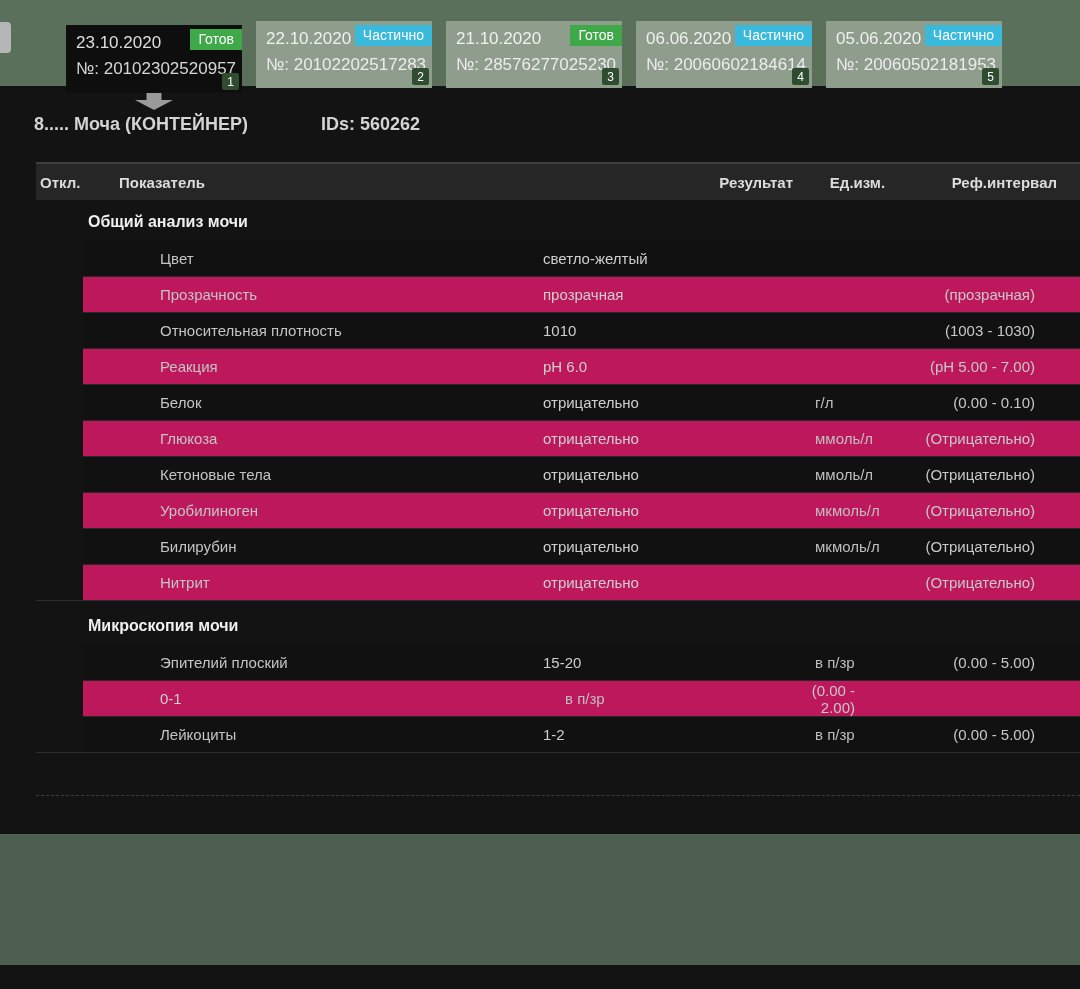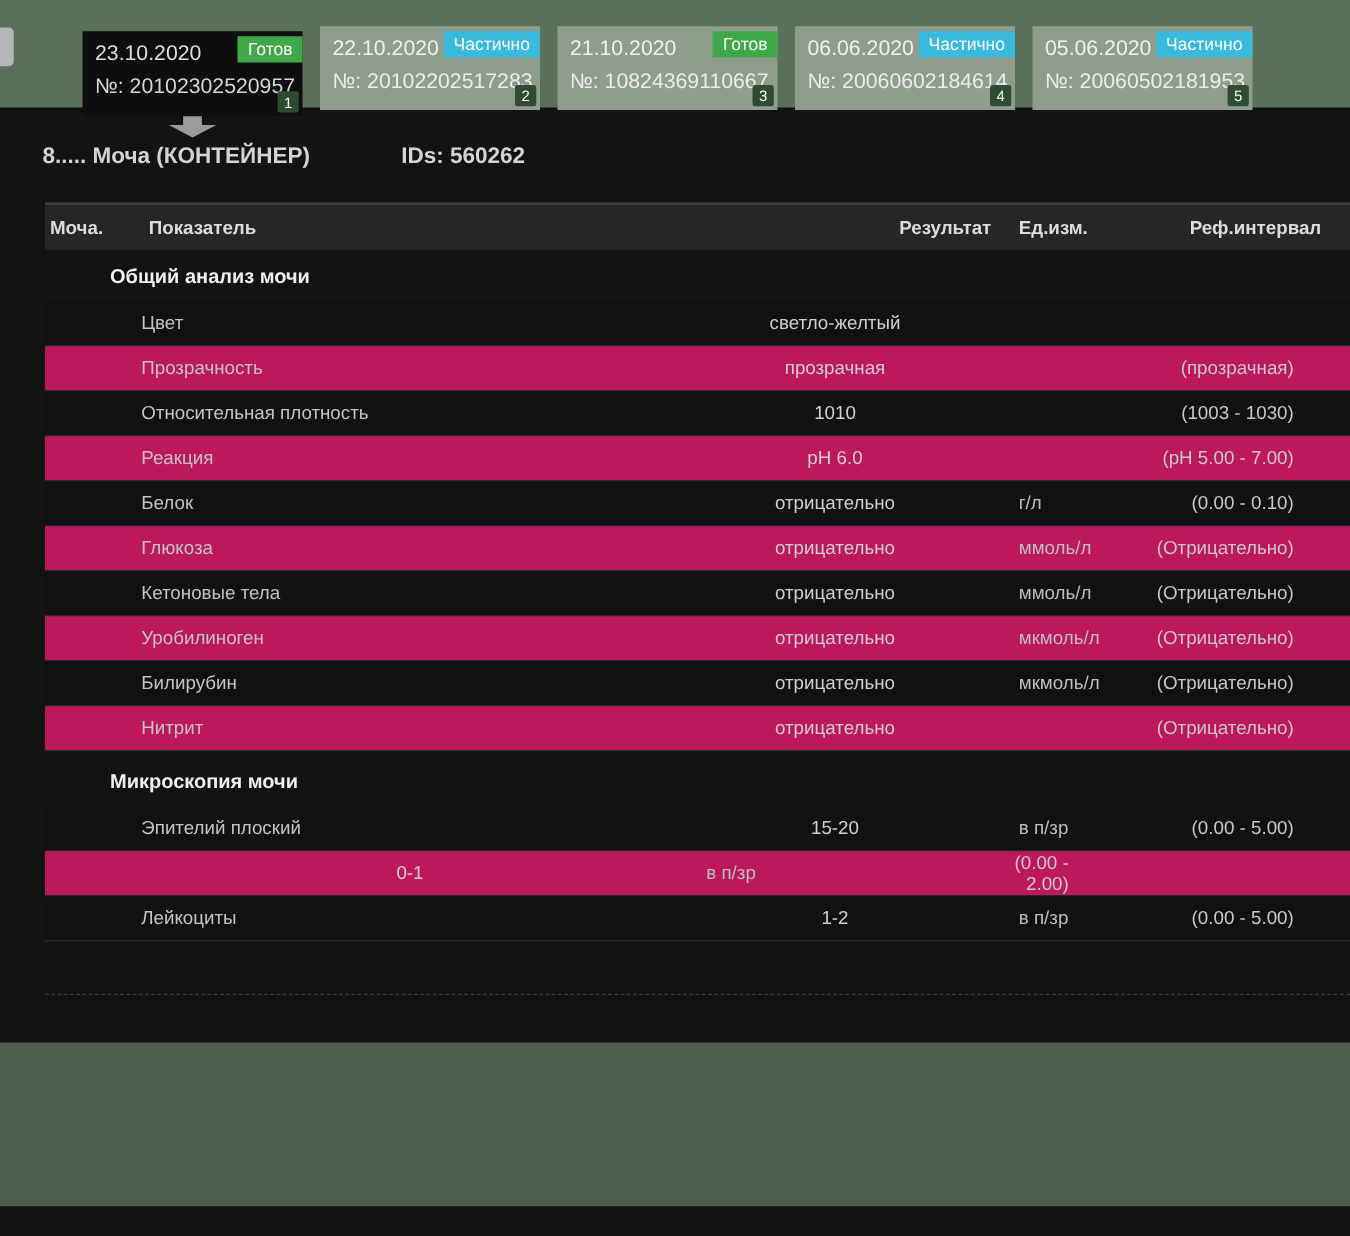--- a/index.html
+++ b/index.html
@@ -38,33 +38,33 @@
   .panel-title { font-size:18px; font-weight:bold; color:#d4d4d4; margin-left:-2px; white-space:nowrap; }
   .panel-ids { font-size:18px; font-weight:bold; color:#d4d4d4; position:absolute; left:285px; }
   .panel-title-row { position:relative; }
 
   .grid { display:grid; grid-template-columns:77px 1fr 250px 107px 180px; align-items:center; }
   .thead { height:38px; background:var(--thead-bg,#262626); border-top:2px solid #3e3e3e;
     font-weight:bold; font-size:15px; color:#dcdcdc; }
   .h-dev { padding-left:4px; }
   .h-ind { padding-left:6px; }
   .h-res { text-align:right; }
-  .h-unit { padding-left:22px; }
+  .h-unit { padding-left:22px;text-align:center; }
   .h-ref { text-align:right; padding-right:23px; }
 
   .tgroup { display:flex; align-items:center; padding-left:52px;
     font-size:16px; font-weight:bold; color:#f0f0f0; }
   .tgroup.first { height:36px; margin-top:4px; }
   .tgroup.later { height:44px; padding-top:6px; border-top:1px solid #2c2c2c; }
 
-  .trow { height:36px; font-size:15px; background:#111111; }
+  .trow { height:36px; font-size:15px; background:#111111;margin-left:47px; }
   .trow.alt { background:#be185d; }
   .trow.sep { border-top:1px solid #282828; }
   .c-ind { color:#c4c4c4; }
-  .c-res { text-align:center; color:#cfcfcf; }
+  .c-res { text-align:left; color:#cfcfcf; }
   .c-unit { padding-left:22px; color:#bfbfbf; }
   .c-ref { text-align:right; padding-right:45px; color:#c8c8c8; }
 
   .spacer-solid { height:43px; border-top:1px solid #2c2c2c; }
   .dashed-line { border-top:1px dashed #3d3d3d; height:0; }
 
   .bottom-strip { height:131px; background:var(--bottom-bg,#4d6050); }
 </style>
 </head>
 <body>
@@ -84,21 +84,21 @@
     <div class="card">
       <div class="card-date">22.10.2020</div>
       <span class="badge partial">Частично</span>
       <div class="card-num">№: 20102202517283</div>
       <span class="card-index">2</span>
     </div>
 
     <div class="card">
       <div class="card-date">21.10.2020</div>
       <span class="badge ready">Готов</span>
-      <div class="card-num">№: 10824369110667</div>
+      <div class="card-num">№: 28576277025230</div>
       <span class="card-index">3</span>
     </div>
 
     <div class="card">
       <div class="card-date">06.06.2020</div>
       <span class="badge partial">Частично</span>
       <div class="card-num">№: 20060602184614</div>
       <span class="card-index">4</span>
     </div>
 
@@ -113,21 +113,21 @@
 </div>
 
 <div class="content">
 
   <div class="panel-title-row">
     <div class="panel-title">8..... Моча (КОНТЕЙНЕР)</div>
     <div class="panel-ids">IDs: 560262</div>
   </div>
 
   <div class="thead grid">
-    <div class="h-dev">Моча.</div>
+    <div class="h-dev">Откл.</div>
     <div class="h-ind">Показатель</div>
     <div class="h-res">Результат</div>
     <div class="h-unit">Ед.изм.</div>
     <div class="h-ref">Реф.интервал</div>
   </div>
 
   <div class="tgroup first">Общий анализ мочи</div>
 
   <div class="trow grid">
     <div class="c-dev"></div>

